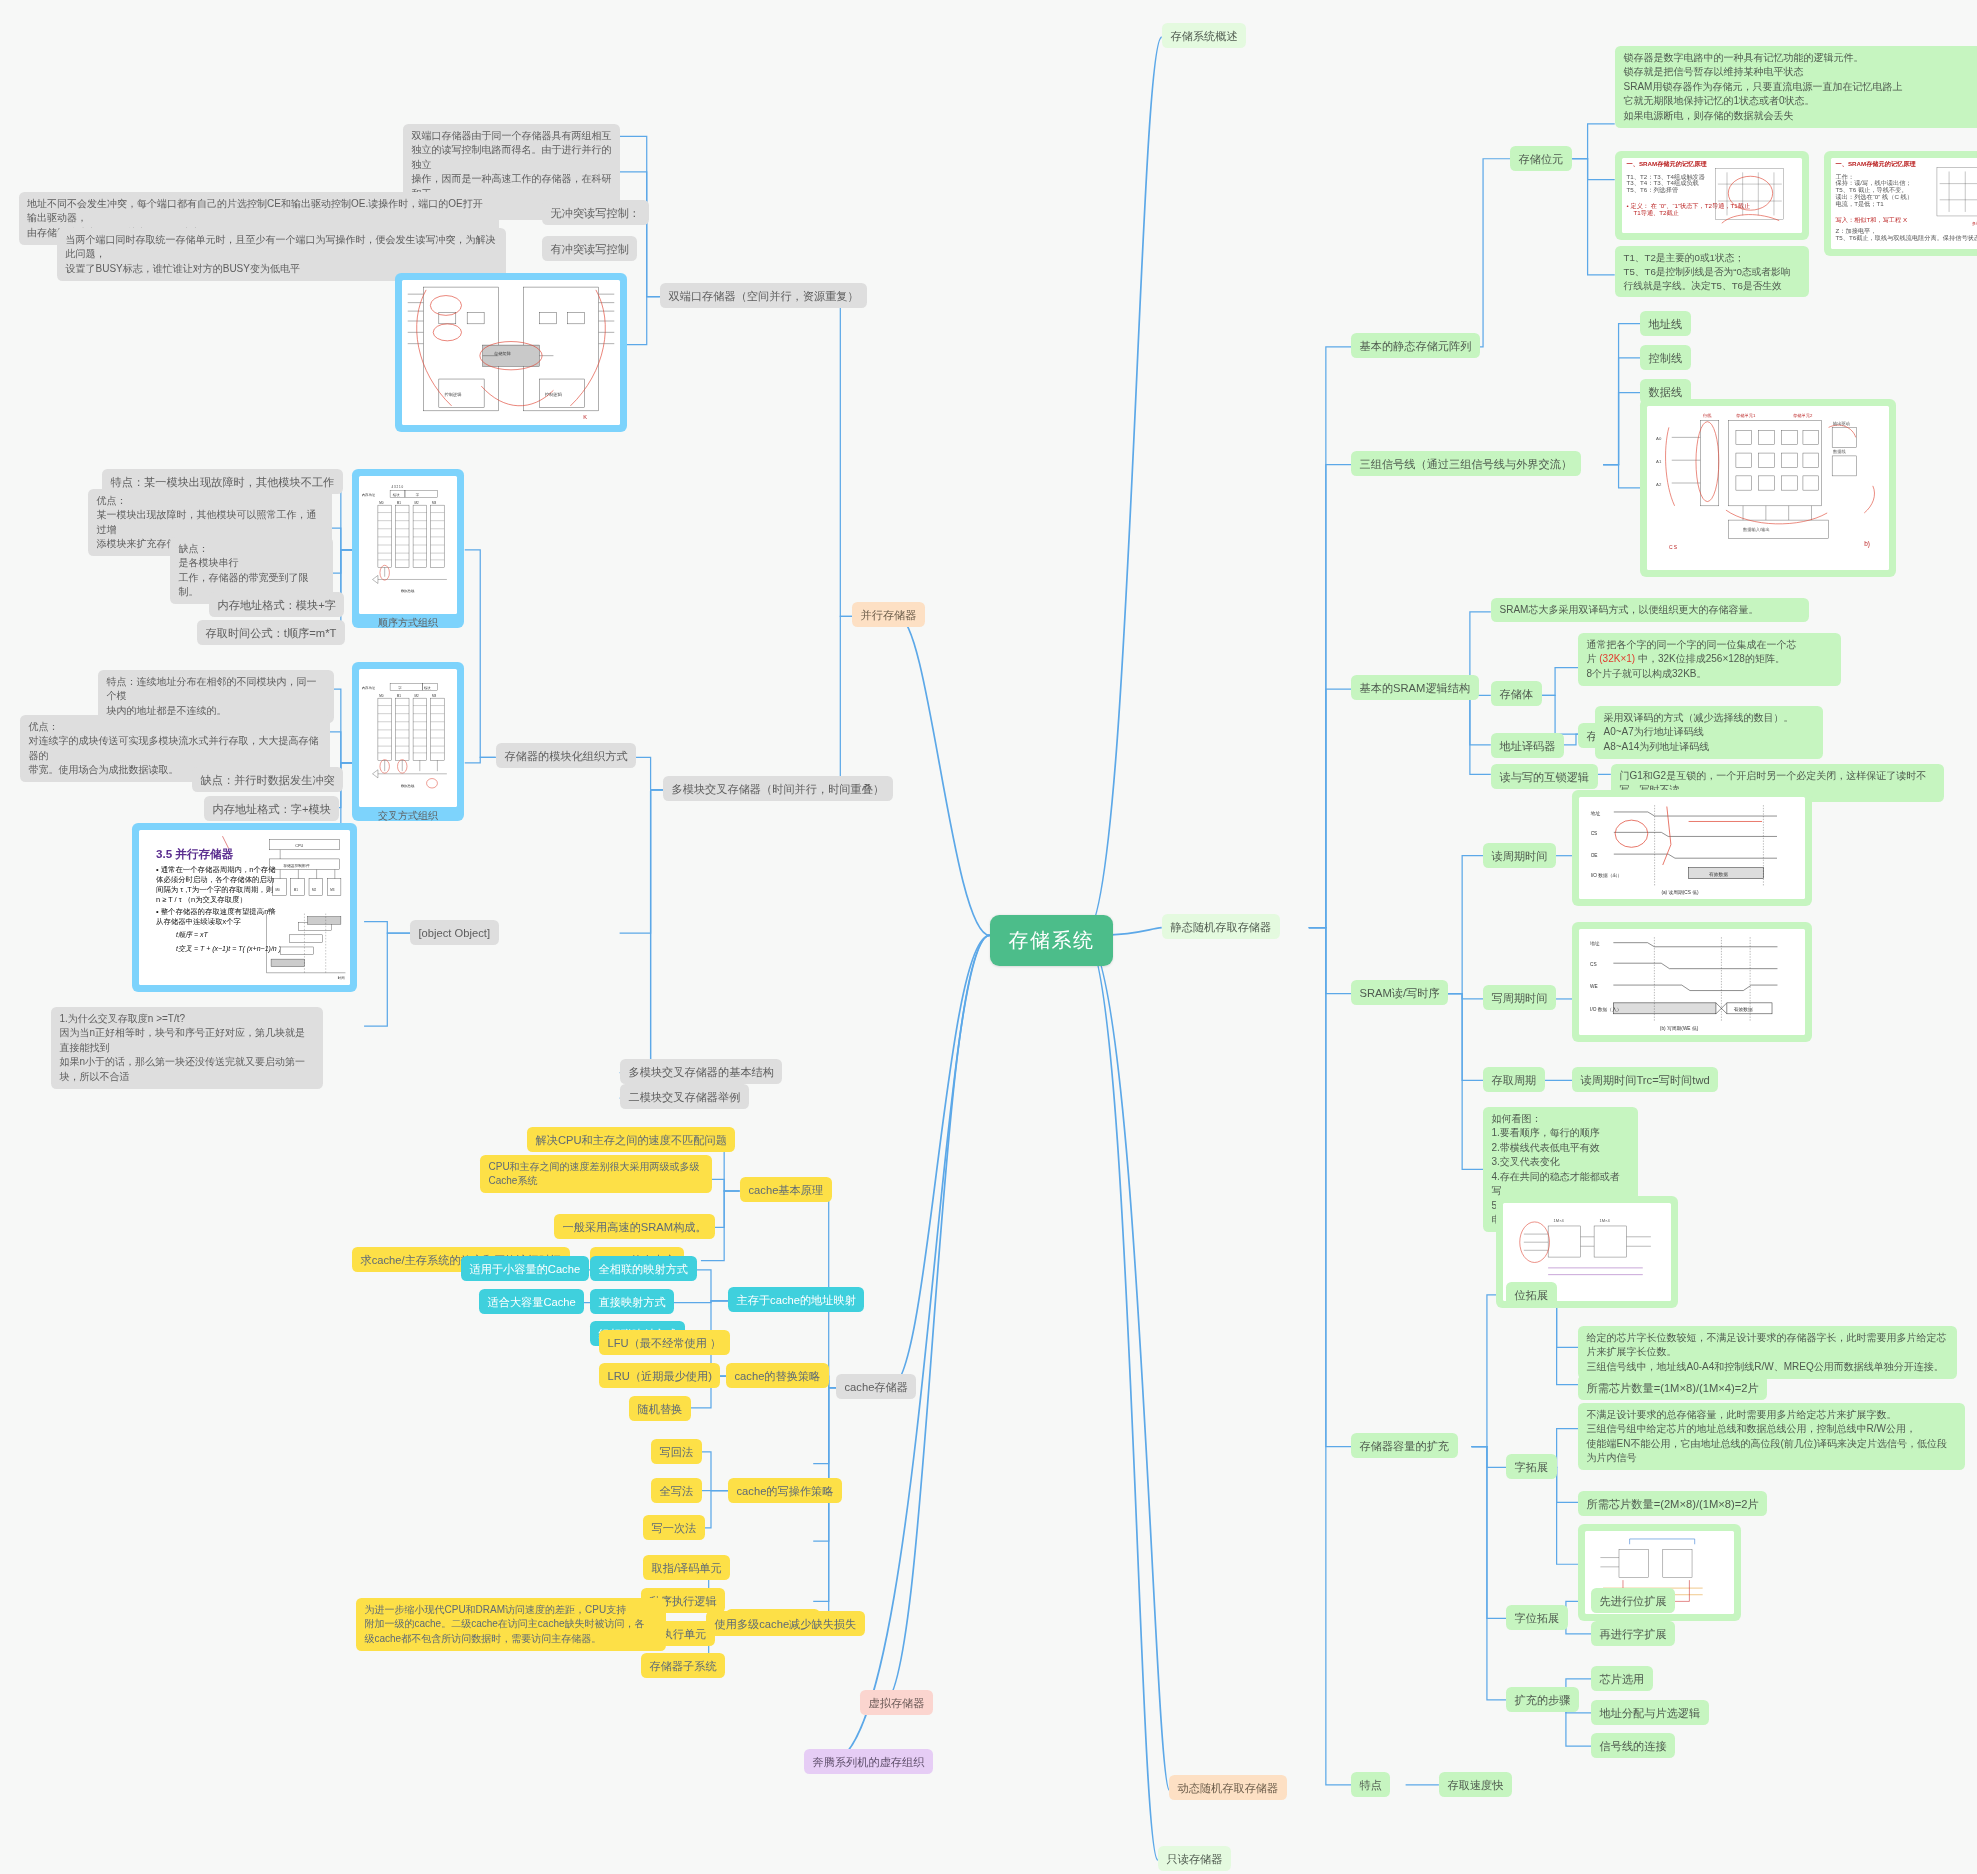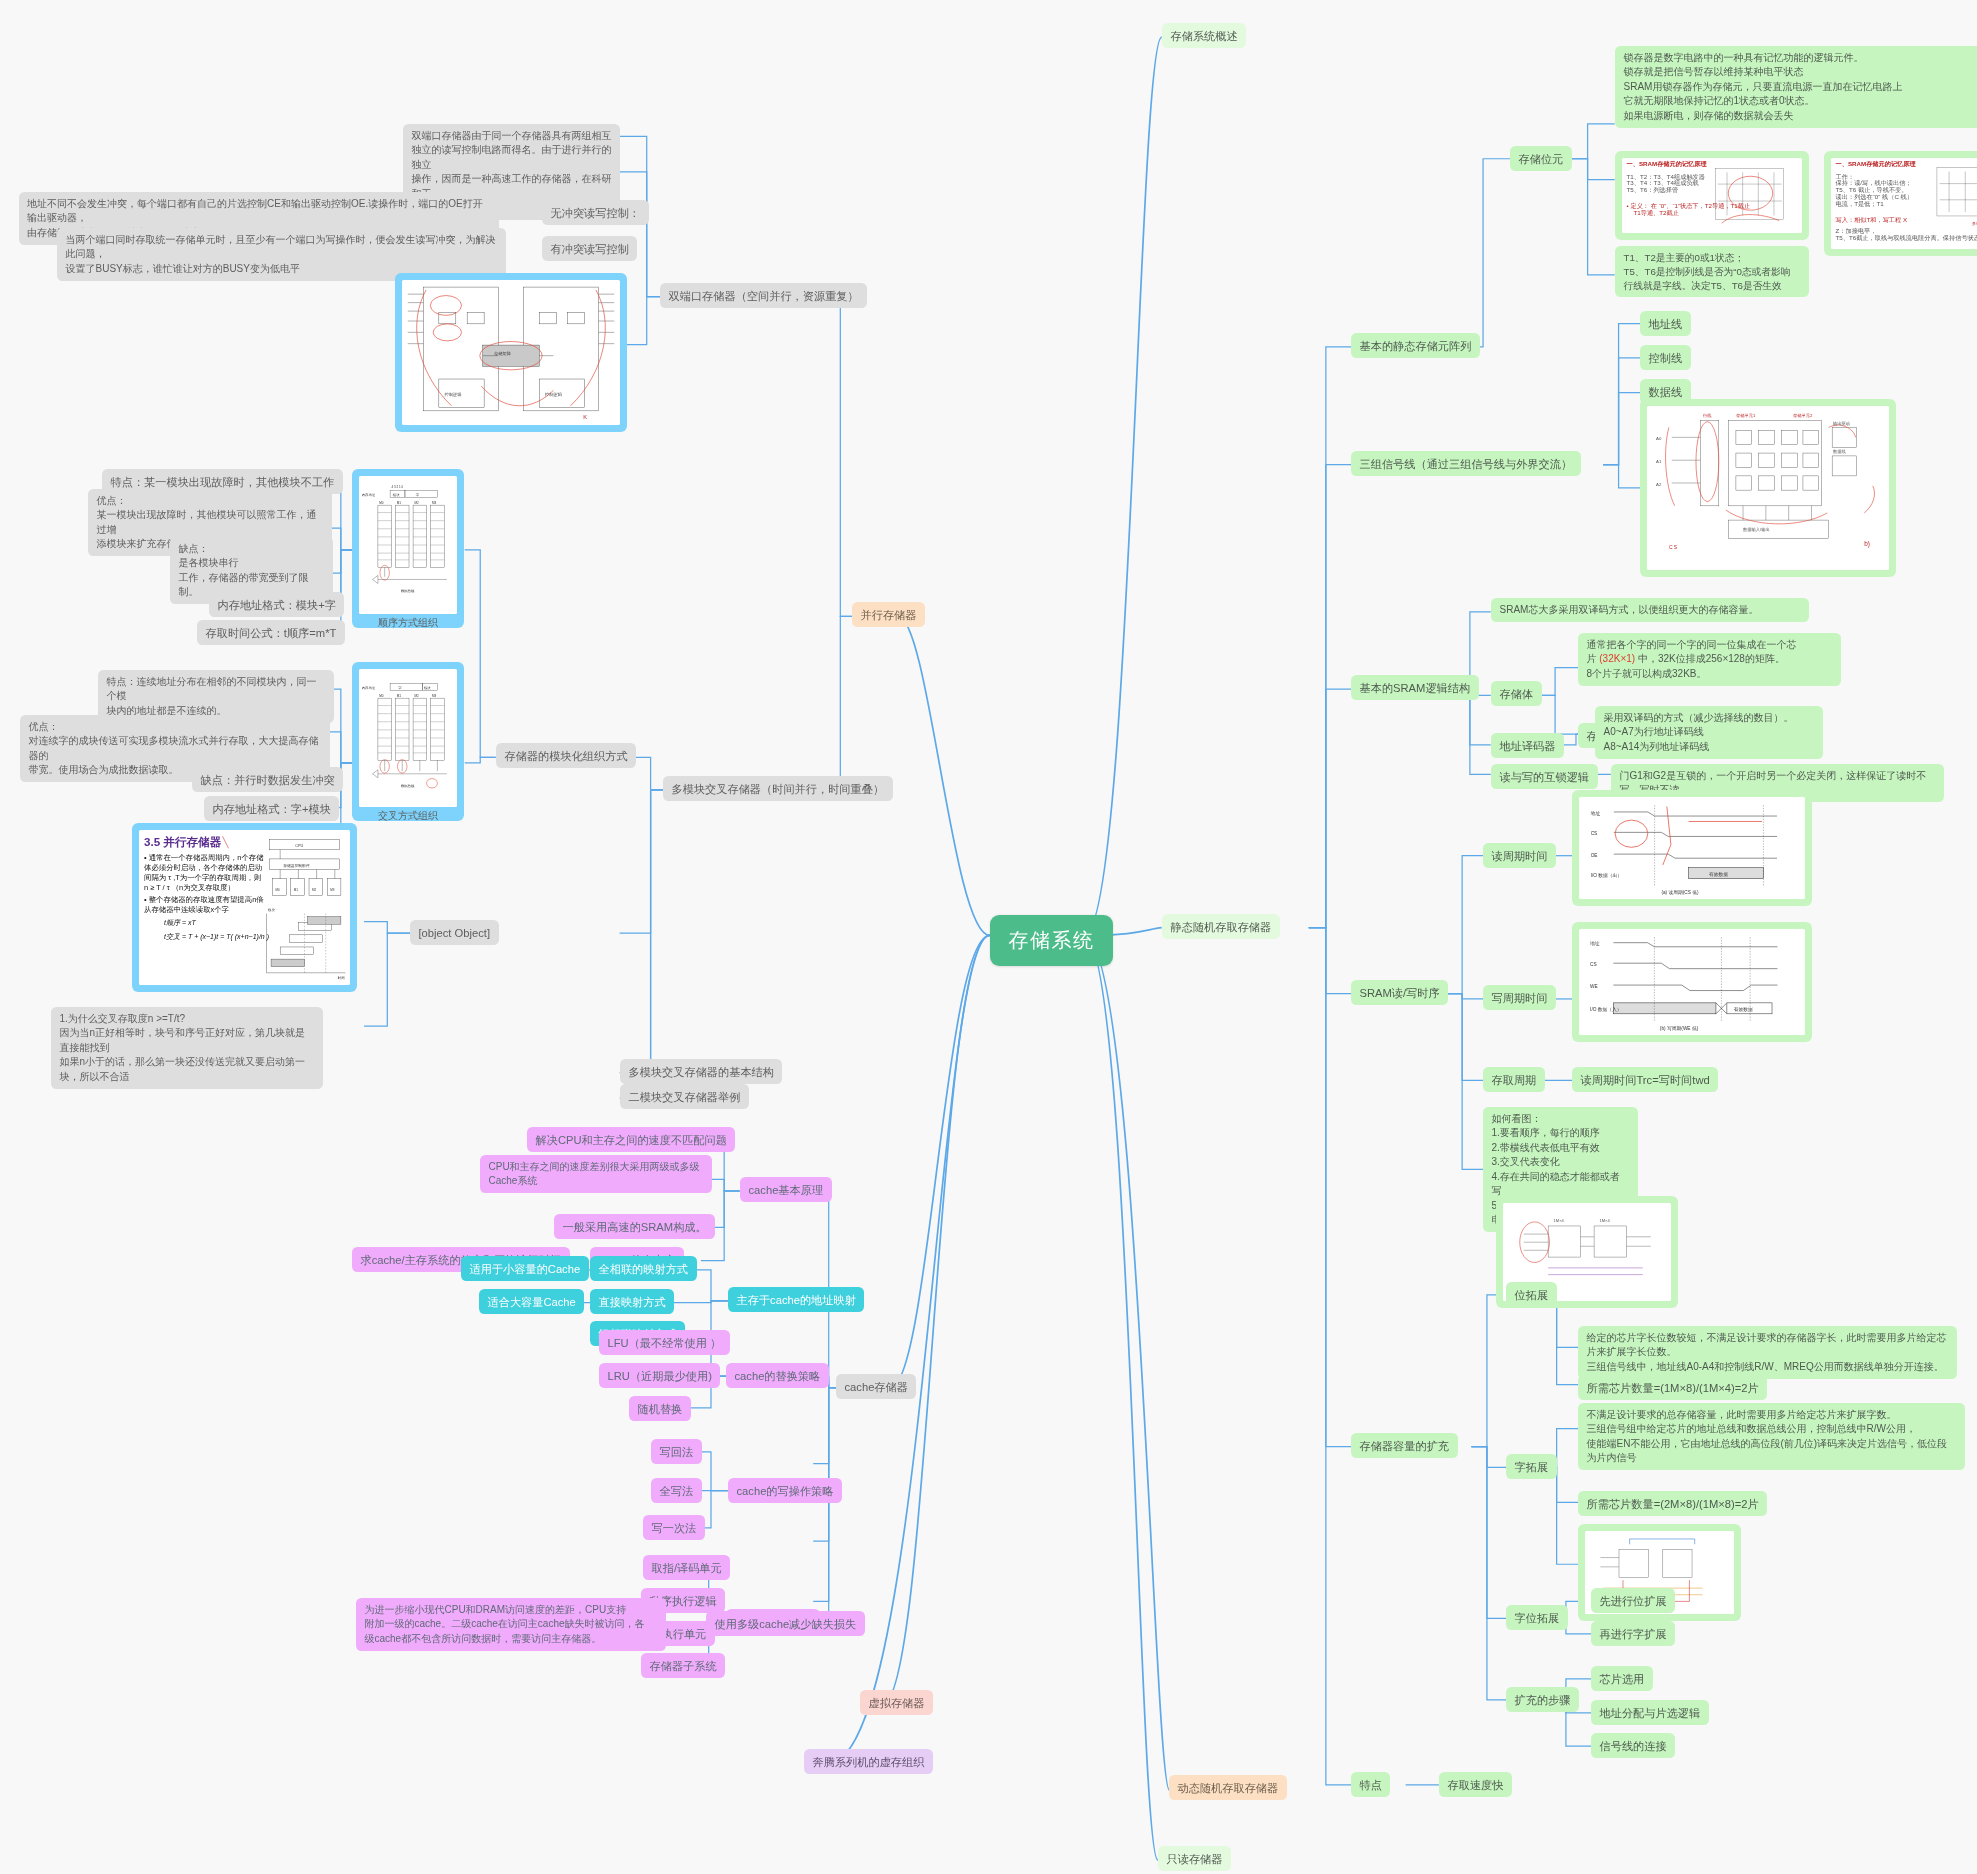--- a/index.html
+++ b/index.html
@@ -4,21 +4,21 @@
 <style>
   html,body{margin:0;padding:0;background:#f7f8f7;}
   body{font-family:"Liberation Sans","DejaVu Sans",sans-serif;}
   #canvas{position:relative;width:1978px;height:1874px;overflow:hidden;background:#f7f8f7;}
   svg.links{position:absolute;left:0;top:0;width:1978px;height:1874px;pointer-events:none;}
   .node{position:absolute;box-sizing:border-box;border-radius:5.4px;padding:4.6px 8.5px;
         font-size:11.2px;line-height:1.45;color:#5a5a5a;white-space:pre-line;}
   .n-gray{background:#dedede;color:#5d5d5d;}
   .n-green{background:#c6f5c0;color:#4f5a4f;}
   .n-cyan{background:#3fd0dd;color:#ffffff;}
-  .n-cyanlite{background:#f0abfc;color:#5e6a76;}
+  .n-cyanlite{background:#fde047;color:#5e6a76;}
   .n-pink{background:#fbd5cf;color:#6b5a57;}
   .n-purple{background:#e6cdf5;color:#5f4f6b;}
   .n-orange{background:#fde0c4;color:#6b5c4a;}
   .n-greenpale{background:#e4fadf;color:#4f5a4f;}
   .root{background:#4cbd8a;color:#fff;font-size:20px;padding:11px 18.6px;border-radius:9.3px;
         letter-spacing:1.5px;box-shadow:0 0.8px 2.3px rgba(0,0,0,.12);}
   .imgnode{position:absolute;box-sizing:border-box;border-radius:6.2px;padding:7px;}
   .img-gray{background:#7dd3fc;}
   .img-green{background:#c6f5c0;}
   .img-inner{background:#ffffff;width:100%;height:100%;border-radius:1.5px;position:relative;overflow:hidden;}
@@ -660,21 +660,21 @@
 <div class="node n-gray" style="left:98px;top:670px;width:236px;font-size:10px;">特点：连续地址分布在相邻的不同模块内，同一个模
 块内的地址都是不连续的。</div>
 <div class="node n-gray" style="left:20px;top:715px;width:310px;font-size:10px;">优点：
 对连续字的成块传送可实现多模块流水式并行存取，大大提高存储器的
 带宽。使用场合为成批数据读取。</div>
 <div class="node n-gray" style="left:192px;top:767px;">缺点：并行时数据发生冲突</div>
 <div class="node n-gray" style="left:204px;top:796px;">内存地址格式：字+模块</div>
 <div class="node n-gray" style="left:142px;top:825px;">存取时间公式：t顺序=T+（m-1）t传送</div>
 
 <div class="imgnode img-gray" style="left:132px;top:823px;width:225px;height:169px;">
-  <div class="img-inner" style="padding:5px;box-sizing:border-box;">
+  <div class="img-inner" style="padding:17px;box-sizing:border-box;">
     <div style="font-size:11.6px;font-weight:bold;color:#5a2d8f;">3.5 并行存储器</div>
     <div style="font-size:7.4px;color:#111;margin-top:3.1px;line-height:1.35;white-space:pre-line;width:125px;">• <span>通常在一个存储器周期内，n个存储
 体必须分时启动，各个存储体的启动
 间隔为 τ ,T为一个字的存取周期，则
 n ≥ T / τ （n为交叉存取度）</span></div>
     <div style="font-size:7.4px;color:#111;margin-top:2.3px;line-height:1.35;white-space:pre-line;width:125px;">• <span>整个存储器的存取速度有望提高n倍
 从存储器中连续读取x个字</span></div>
     <div style="font-size:7px;color:#111;margin-top:3.1px;margin-left:20px;font-style:italic;">t顺序 = xT</div>
     <div style="font-size:7px;color:#111;margin-top:3.9px;margin-left:20px;font-style:italic;">t交叉 = T + (x−1)t = T( (x+n−1)/n )</div>
     <svg class="sketch" viewBox="0 0 278 200" style="pointer-events:none;">

